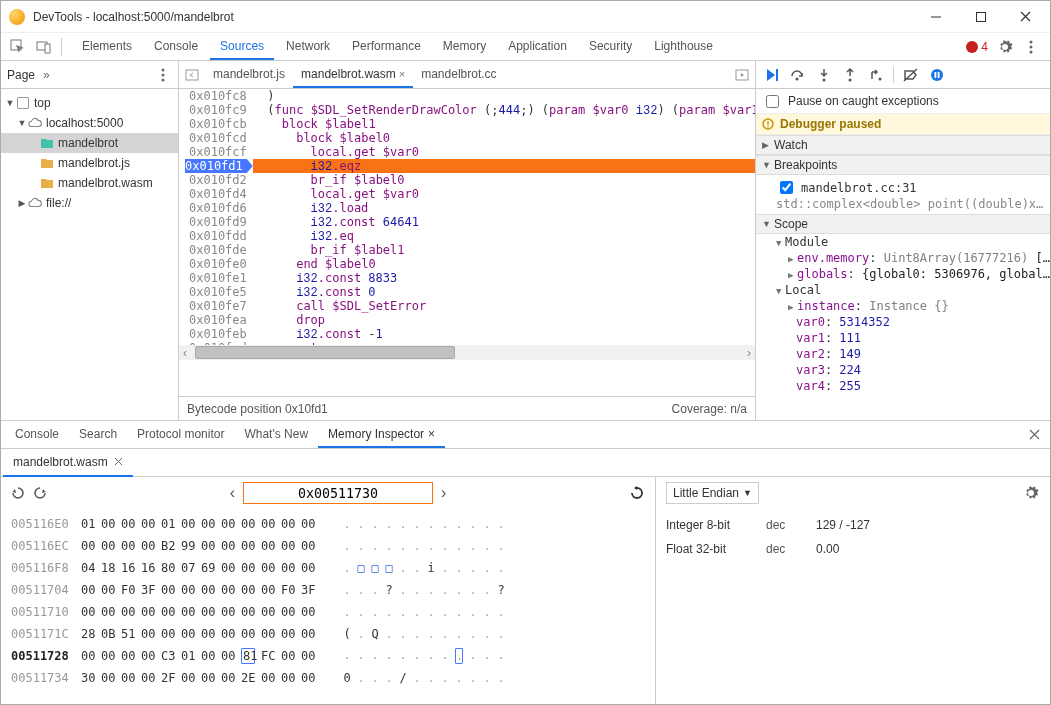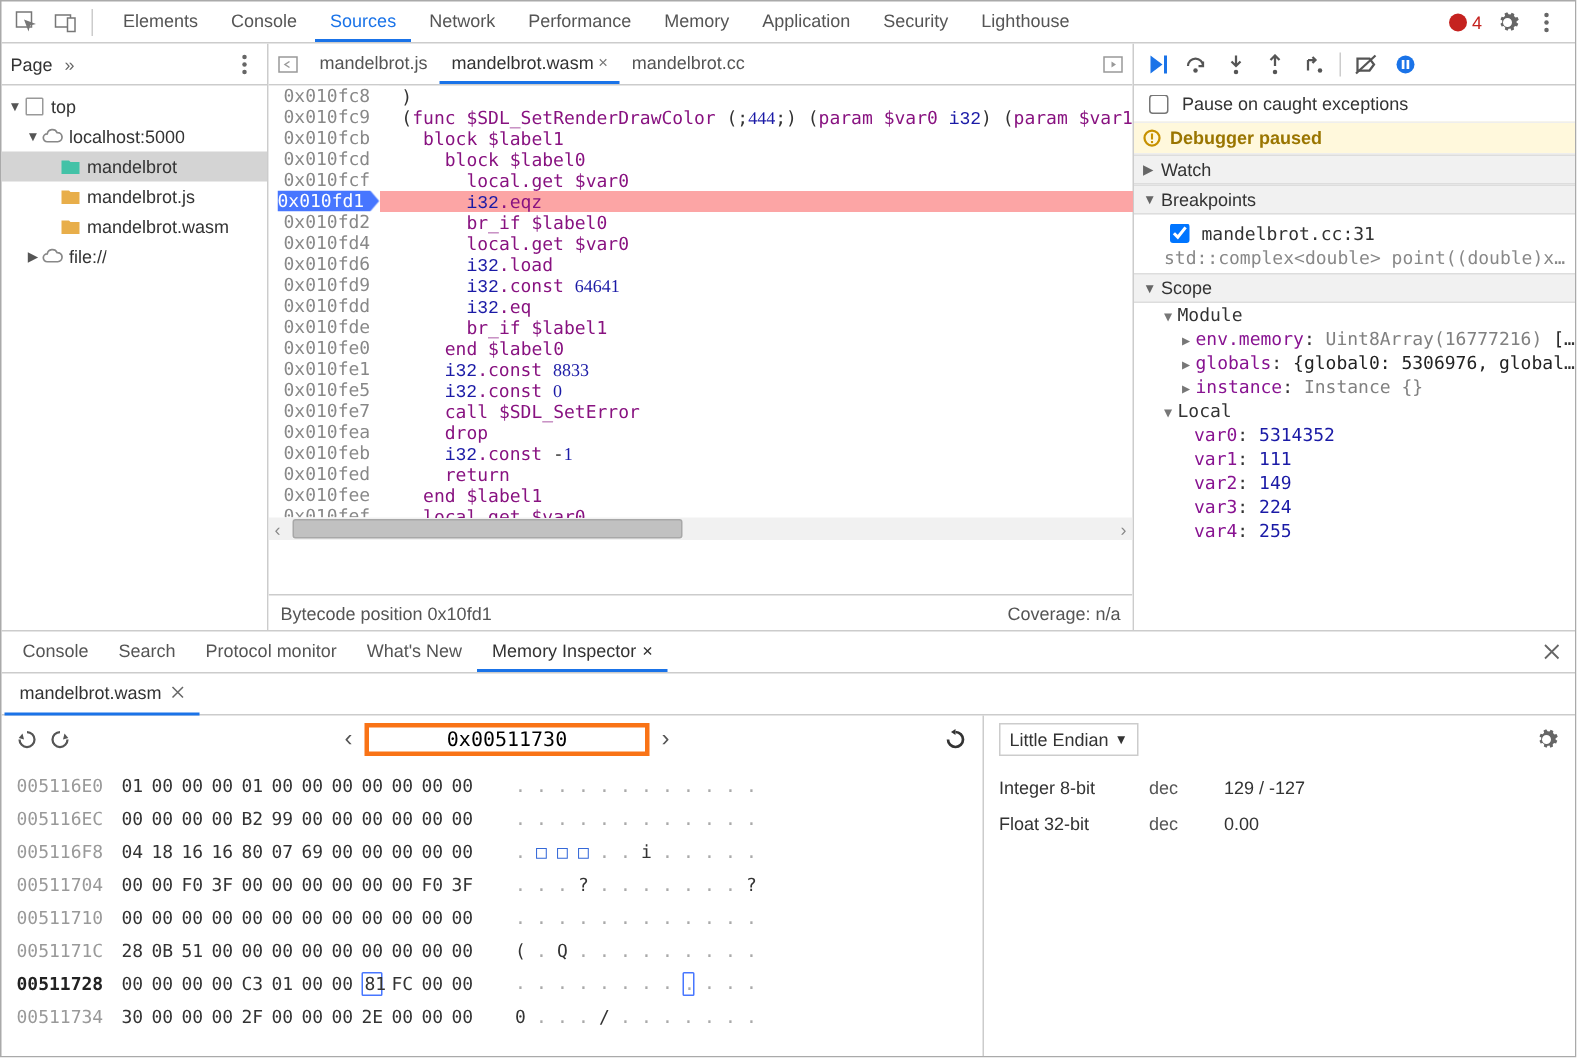--- a/index.html
+++ b/index.html
@@ -43,25 +43,25 @@
   .center-pane { flex: 1; display: flex; flex-direction: column; overflow:hidden; border-right: 1px solid #ccc; }
   .editor-tabs { height: 28px; display: flex; align-items: center; border-bottom: 1px solid #ccc; }
   .editor-tabs .navbtn { width: 26px; display:flex; align-items:center; justify-content:center; color:#888; }
   .edtab { padding: 5px 8px; color: #555; display:flex; align-items:center; gap:3px; border-bottom: 2px solid transparent; cursor:pointer;}
   .edtab.active { color:#333; border-bottom-color:#1a73e8; background:#fff;}
   .edtab .x { font-size:11px; color:#777; }
   .editor-body { flex:1; display:flex; font-family: Consolas, monospace; font-size: 12px; overflow:hidden; }
   .gutter { background:#fff; color:#888; padding: 0 6px; text-align:right; white-space:pre; overflow:hidden;}
   .code { flex:1; white-space:pre; overflow:auto;}
   .line { height:14px; line-height:14px; }
-  .line.hl { background:#fca5a5; }
+  .line.hl { background:#f97316; }
   .gutter .bp { background:#4776ff; color:#ffffff; padding-right:10px; margin-right:-6px; clip-path: polygon(0 0, calc(100% - 6px) 0, 100% 50%, calc(100% - 6px) 100%, 0 100%);}
   .code .kw { color:#881280;}
   .code .var { color:#881280;}
-  .code .num { color:#1a1aa6;font-family:Liberation Serif, serif;}
+  .code .num { color:#1a1aa6;}
   .code .type { color:#1a1aa6;font-family:Liberation Mono, monospace;}
   .scroll-x { height:15px; background:#f1f1f1; display:flex; align-items:center;}
   .scroll-x .thumb { height:13px; background:#c1c1c1; border:1px solid #a8a8a8; width:260px; margin-left:4px; border-radius:2px;}
   .status { height:24px; border-top:1px solid #ccc; display:flex; align-items:center; padding:0 8px; color:#555; justify-content:space-between; background:#fff;margin-top:36px;}
   
   .right-pane { width: 294px; display:flex; flex-direction:column; overflow:hidden;}
   .dbg-toolbar { height:28px; display:flex; align-items:center; border-bottom:1px solid #ccc; gap:2px; padding:0 4px;}
   .dbg-btn { width:24px; height:24px; display:flex; align-items:center; justify-content:center; color:#555;}
   .dbg-btn.blue { color:#1a73e8; }
   .dbg-body { flex:1; overflow:auto;}
@@ -84,21 +84,21 @@
   .drawer-tabs { height:28px; display:flex; align-items:center; border-bottom:1px solid #ccc; padding:0 4px;}
   .dtab { padding:6px 10px 5px; color:#555; cursor:pointer; border-bottom:2px solid transparent; display:flex; align-items:center; gap:4px;}
   .dtab.active { color:#333; border-bottom-color:#1a73e8;}
   .drawer-tabs .spacer { flex:1;}
   .drawer-sub { height:28px; border-bottom:1px solid #ccc; display:flex; align-items:center; padding-left:2px;}
   .dsub { padding:6px 10px; color:#333; border-bottom:2px solid #1a73e8; display:flex; gap:6px; align-items:center;}
   .drawer-body { flex:1; display:flex;}
   .memview { flex:1; display:flex; flex-direction:column; border-right:1px solid #ccc;}
   .memview .toolbar { height:32px; display:flex; align-items:center; gap:8px; padding:0 10px;}
   .memview .toolbar .grow { flex:1; display:flex; justify-content:center; gap:8px; align-items:center;}
-  .addr-input { width:190px; height:22px; border:3px solid #f97316; text-align:center; font-family:Consolas,monospace;}
+  .addr-input { width:190px; height:22px; border:1px solid #f97316; text-align:center; font-family:Consolas,monospace;}
   .hex { font-family:Consolas,monospace; font-size:12px; padding:4px 10px; }
   .hex .row { display:flex; gap:10px; height:22px; align-items:center;}
   .hex .adr { color:#999; width:60px;}
   .hex .adr.cur { color:#222; font-weight:bold;}
   .hex .bytes { display:flex; gap:6px;}
   .hex .grp { display:flex; gap:6px;}
   .hex .b { width:14px; text-align:center;}
   .hex .b.sel { border:1px solid #4776ff; border-radius:1px; padding:0 1px; margin:-1px 0;}
   .hex .asc { display:flex; gap:6px;}
   .hex .a { width:8px; text-align:center; color:#333;}
@@ -113,20 +113,39 @@
   .valrow .k { width:100px;}
   .valrow .t { width:50px; color:#555;}
   .valrow .v { flex:1;}
   svg { display:block; }
 </style>
 </head>
 <body>
 
 <div class="window">
 
+  <div class="titlebar">
+    <div class="logo"></div>
+    <div class="title">DevTools - localhost:5000/mandelbrot</div>
+    <div class="winbtn">
+      <svg width="10" height="10">
+          <path d="M0 5 H10" stroke="#333" stroke-width="1"></path>
+        </svg>
+    </div>
+    <div class="winbtn">
+      <svg width="10" height="10">
+          <rect x="0.5" y="0.5" width="9" height="9" fill="none" stroke="#333"></rect>
+        </svg>
+    </div>
+    <div class="winbtn close">
+      <svg width="11" height="11">
+          <path d="M1 1 L10 10 M10 1 L1 10" stroke="#333" stroke-width="1.2"></path>
+        </svg>
+    </div>
+  </div>
 
   <div class="tabbar">
     <div class="iconbtn">
       <svg width="16" height="16">
           <rect x="1" y="1" width="10" height="10" fill="none" stroke="#777"></rect>
           <path d="M6 6 L14 9 L10 10 L9 14 Z" fill="#777"></path>
         </svg>
     </div>
     <div class="iconbtn">
       <svg width="16" height="16">
@@ -354,22 +373,22 @@
           <span class="sub">std::complex&lt;double&gt; point((double)x …</span>
         </div>
         <div class="dbg-section">
             <span class="tw">▼</span>
             <span>Scope</span>
           </div>
         <div class="mono">
           <div class="scope-row"><span class="tw">▼</span><span>Module</span></div>
           <div class="scope-row" style="padding-left:32px"><span class="tw">▶</span><span class="pname">env.memory</span>: <span class="ptype">Uint8Array(16777216)</span> <span class="pval">[101, …</span></div>
           <div class="scope-row" style="padding-left:32px"><span class="tw">▶</span><span class="pname">globals</span>: <span class="pval">{global0: 5306976, global1: 65…</span></div>
+          <div class="scope-row"><span class="tw">▼</span><span>Local</span></div>
           <div class="scope-row" style="padding-left:32px"><span class="tw">▶</span><span class="pname">instance</span>: <span class="ptype">Instance {}</span></div>
-          <div class="scope-row"><span class="tw">▼</span><span>Local</span></div>
           <div id="locals">
               <div class="scope-row" style="padding-left: 40px;"><span class="pname">var0</span>: <span class="pnum">5314352</span></div>
               <div class="scope-row" style="padding-left: 40px;"><span class="pname">var1</span>: <span class="pnum">111</span></div>
               <div class="scope-row" style="padding-left: 40px;"><span class="pname">var2</span>: <span class="pnum">149</span></div>
               <div class="scope-row" style="padding-left: 40px;"><span class="pname">var3</span>: <span class="pnum">224</span></div>
               <div class="scope-row" style="padding-left: 40px;"><span class="pname">var4</span>: <span class="pnum">255</span></div>
             </div>
         </div>
       </div>
     </div>

